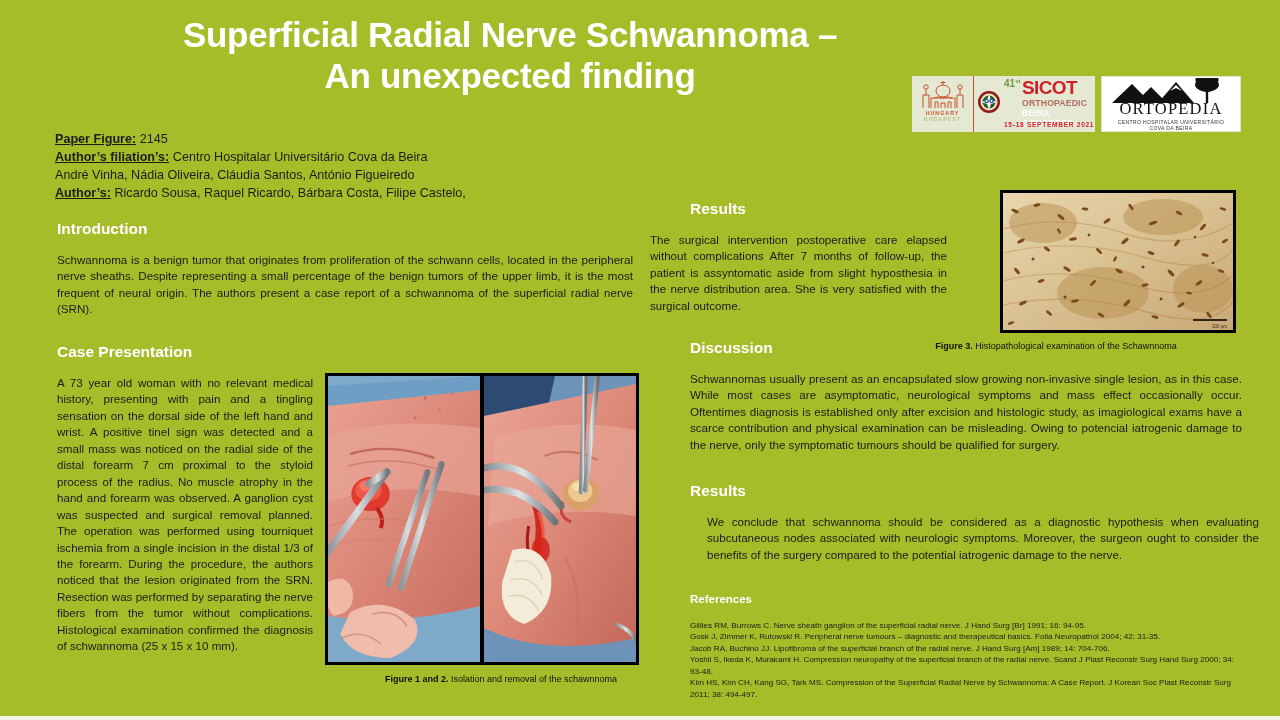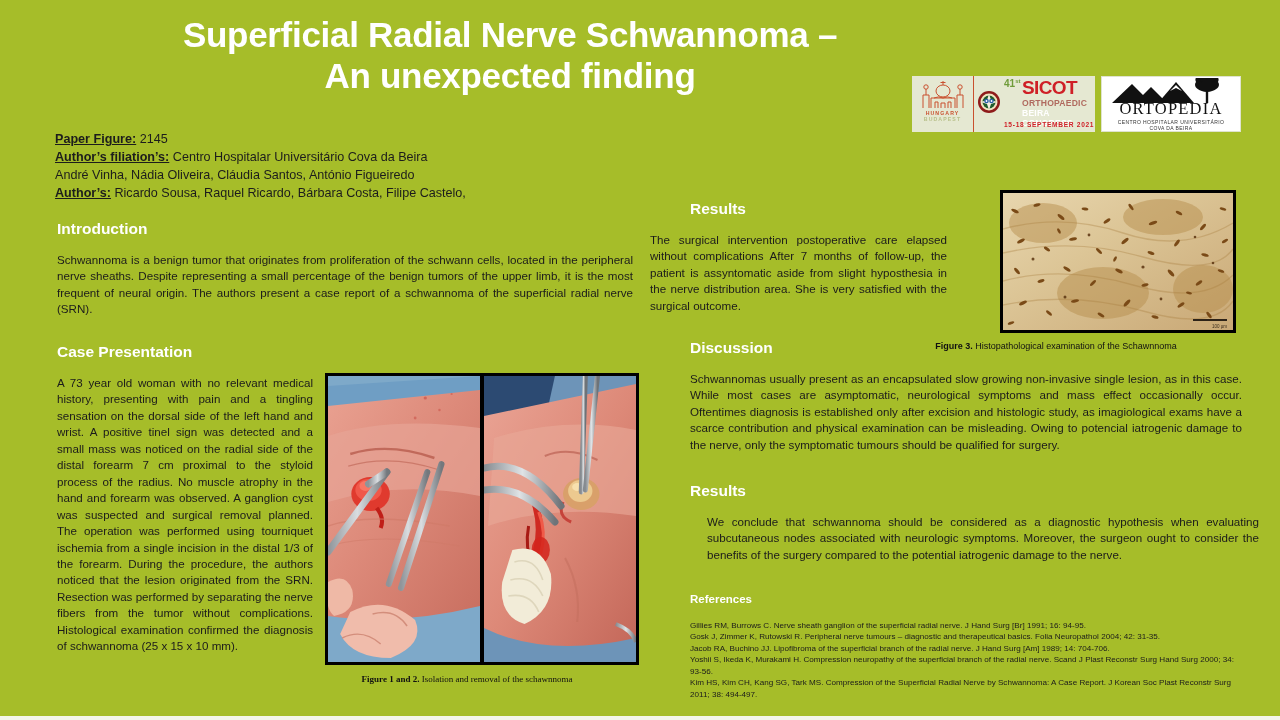--- a/index.html
+++ b/index.html
@@ -207,21 +207,21 @@
     overflow: hidden;
     background: #c8766a;
   }
   .cap {
     position: absolute;
     font-size: 9px;
     color: #111;
     text-align: center;
   }
   .cap b { font-weight: bold; }
-  #cap-fig12 { left: 310px; top: 674px; width: 314px; font-family: Liberation Serif, serif; }
+  #cap-fig12 { left: 344px; top: 674px; width: 314px; }
 
   
   #h-results1 { left: 690px; top: 200px; }
   #t-results1 { left: 650px; top: 232px; width: 297px; }
 
   #h-discussion { left: 690px; top: 339px; }
   #t-discussion { left: 690px; top: 371px; width: 552px; }
 
   #h-results2 { left: 690px; top: 482px; }
   #t-results2 { left: 690px; top: 514px; width: 552px; margin-left: 17px; }
@@ -549,18 +549,18 @@
   <div class="body-text" id="t-discussion">Schwannomas usually present as an encapsulated slow growing non-invasive single lesion, as in this case. While most cases are asymptomatic, neurological symptoms and mass effect occasionally occur. Oftentimes diagnosis is established only after excision and histologic study, as imagiological exams have a scarce contribution and physical examination can be misleading. Owing to potencial iatrogenic damage to the nerve, only the symptomatic tumours should be qualified for surgery.</div>
 
   <div class="sec-h" id="h-results2">Results</div>
   <div class="body-text" id="t-results2">We conclude that schwannoma should be considered as a diagnostic hypothesis when evaluating subcutaneous nodes associated with neurologic symptoms. Moreover, the surgeon ought to consider the benefits of the surgery compared to the potential iatrogenic damage to the nerve.</div>
 
   <div class="sec-h" id="h-references">References</div>
   <div class="refs">
     <div>Gillies RM, Burrows C. Nerve sheath ganglion of the superficial radial nerve. J Hand Surg [Br] 1991; 16: 94-95.</div>
     <div>Gosk J, Zimmer K, Rutowski R. Peripheral nerve tumours – diagnostic and therapeutical basics. Folia Neuropathol 2004; 42: 31-35.</div>
     <div>Jacob RA, Buchino JJ. Lipofibroma of the superficial branch of the radial nerve. J Hand Surg [Am] 1989; 14: 704-706.</div>
-    <div>Yoshii S, Ikeda K, Murakami H. Compression neuropathy of the superficial branch of the radial nerve. Scand J Plast Reconstr Surg Hand Surg 2000; 34: 93-56.</div>
+    <div>Yoshii S, Ikeda K, Murakami H. Compression neuropathy of the superficial branch of the radial nerve. Scand J Plast Reconstr Surg Hand Surg 2000; 34: 93-48.</div>
     <div>Kim HS, Kim CH, Kang SG, Tark MS. Compression of the Superficial Radial Nerve by Schwannoma: A Case Report. J Korean Soc Plast Reconstr Surg 2011; 38: 494-497.</div>
   </div>
 
   <div class="bottom-strip"></div>
 </div>
 
 </body></html>

